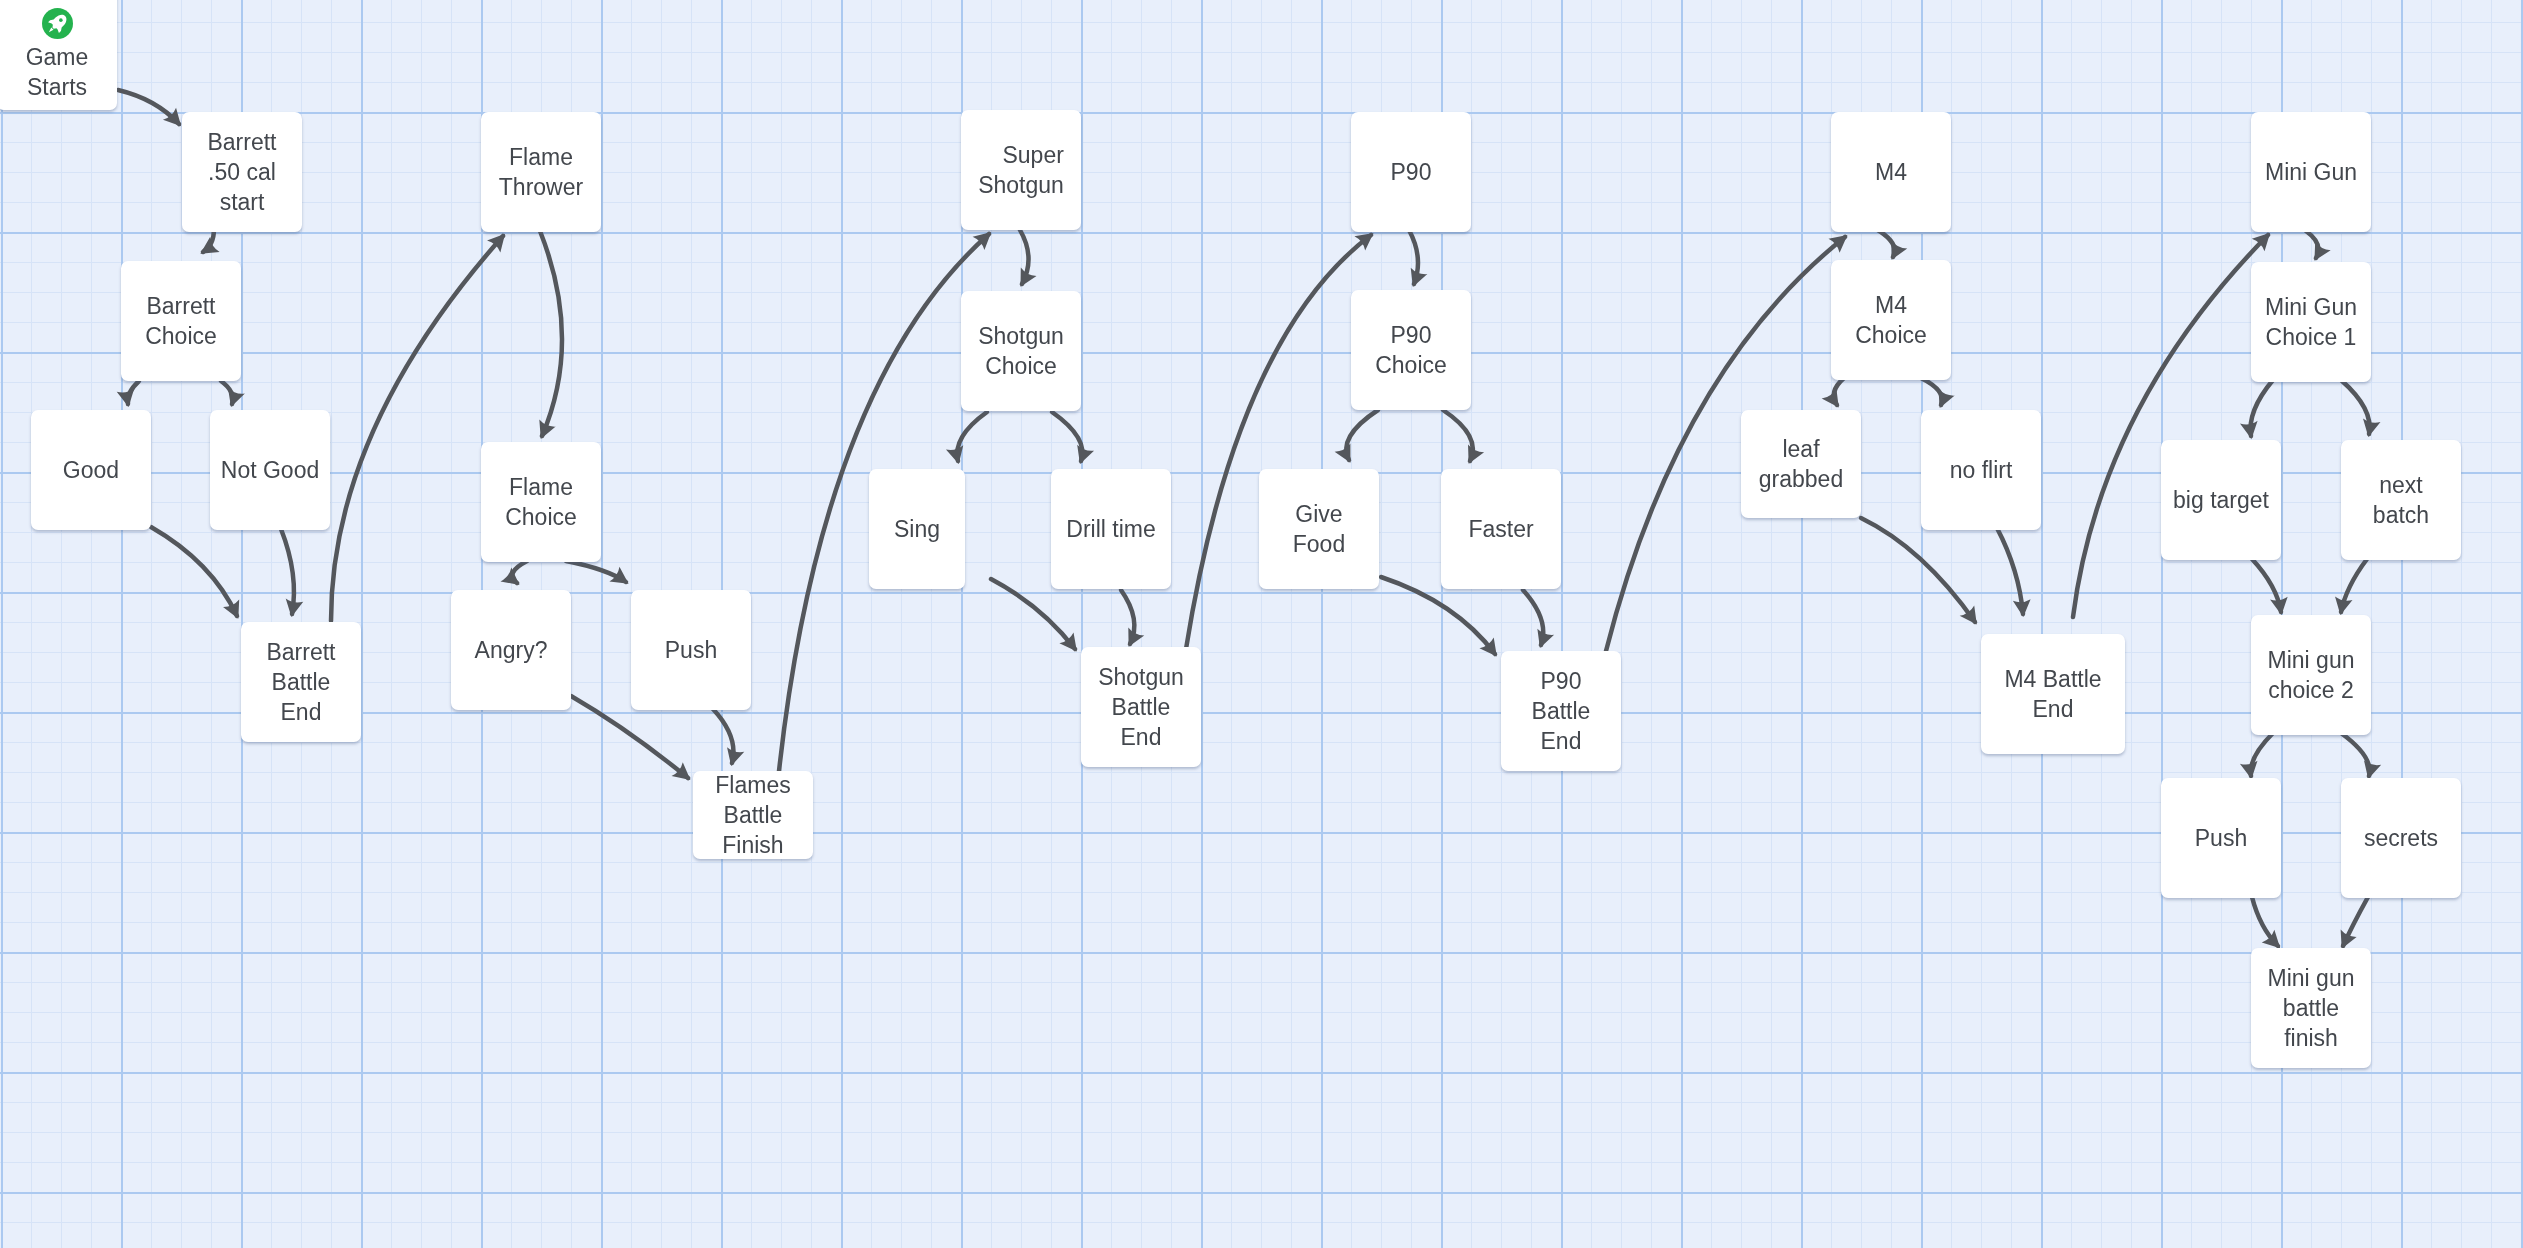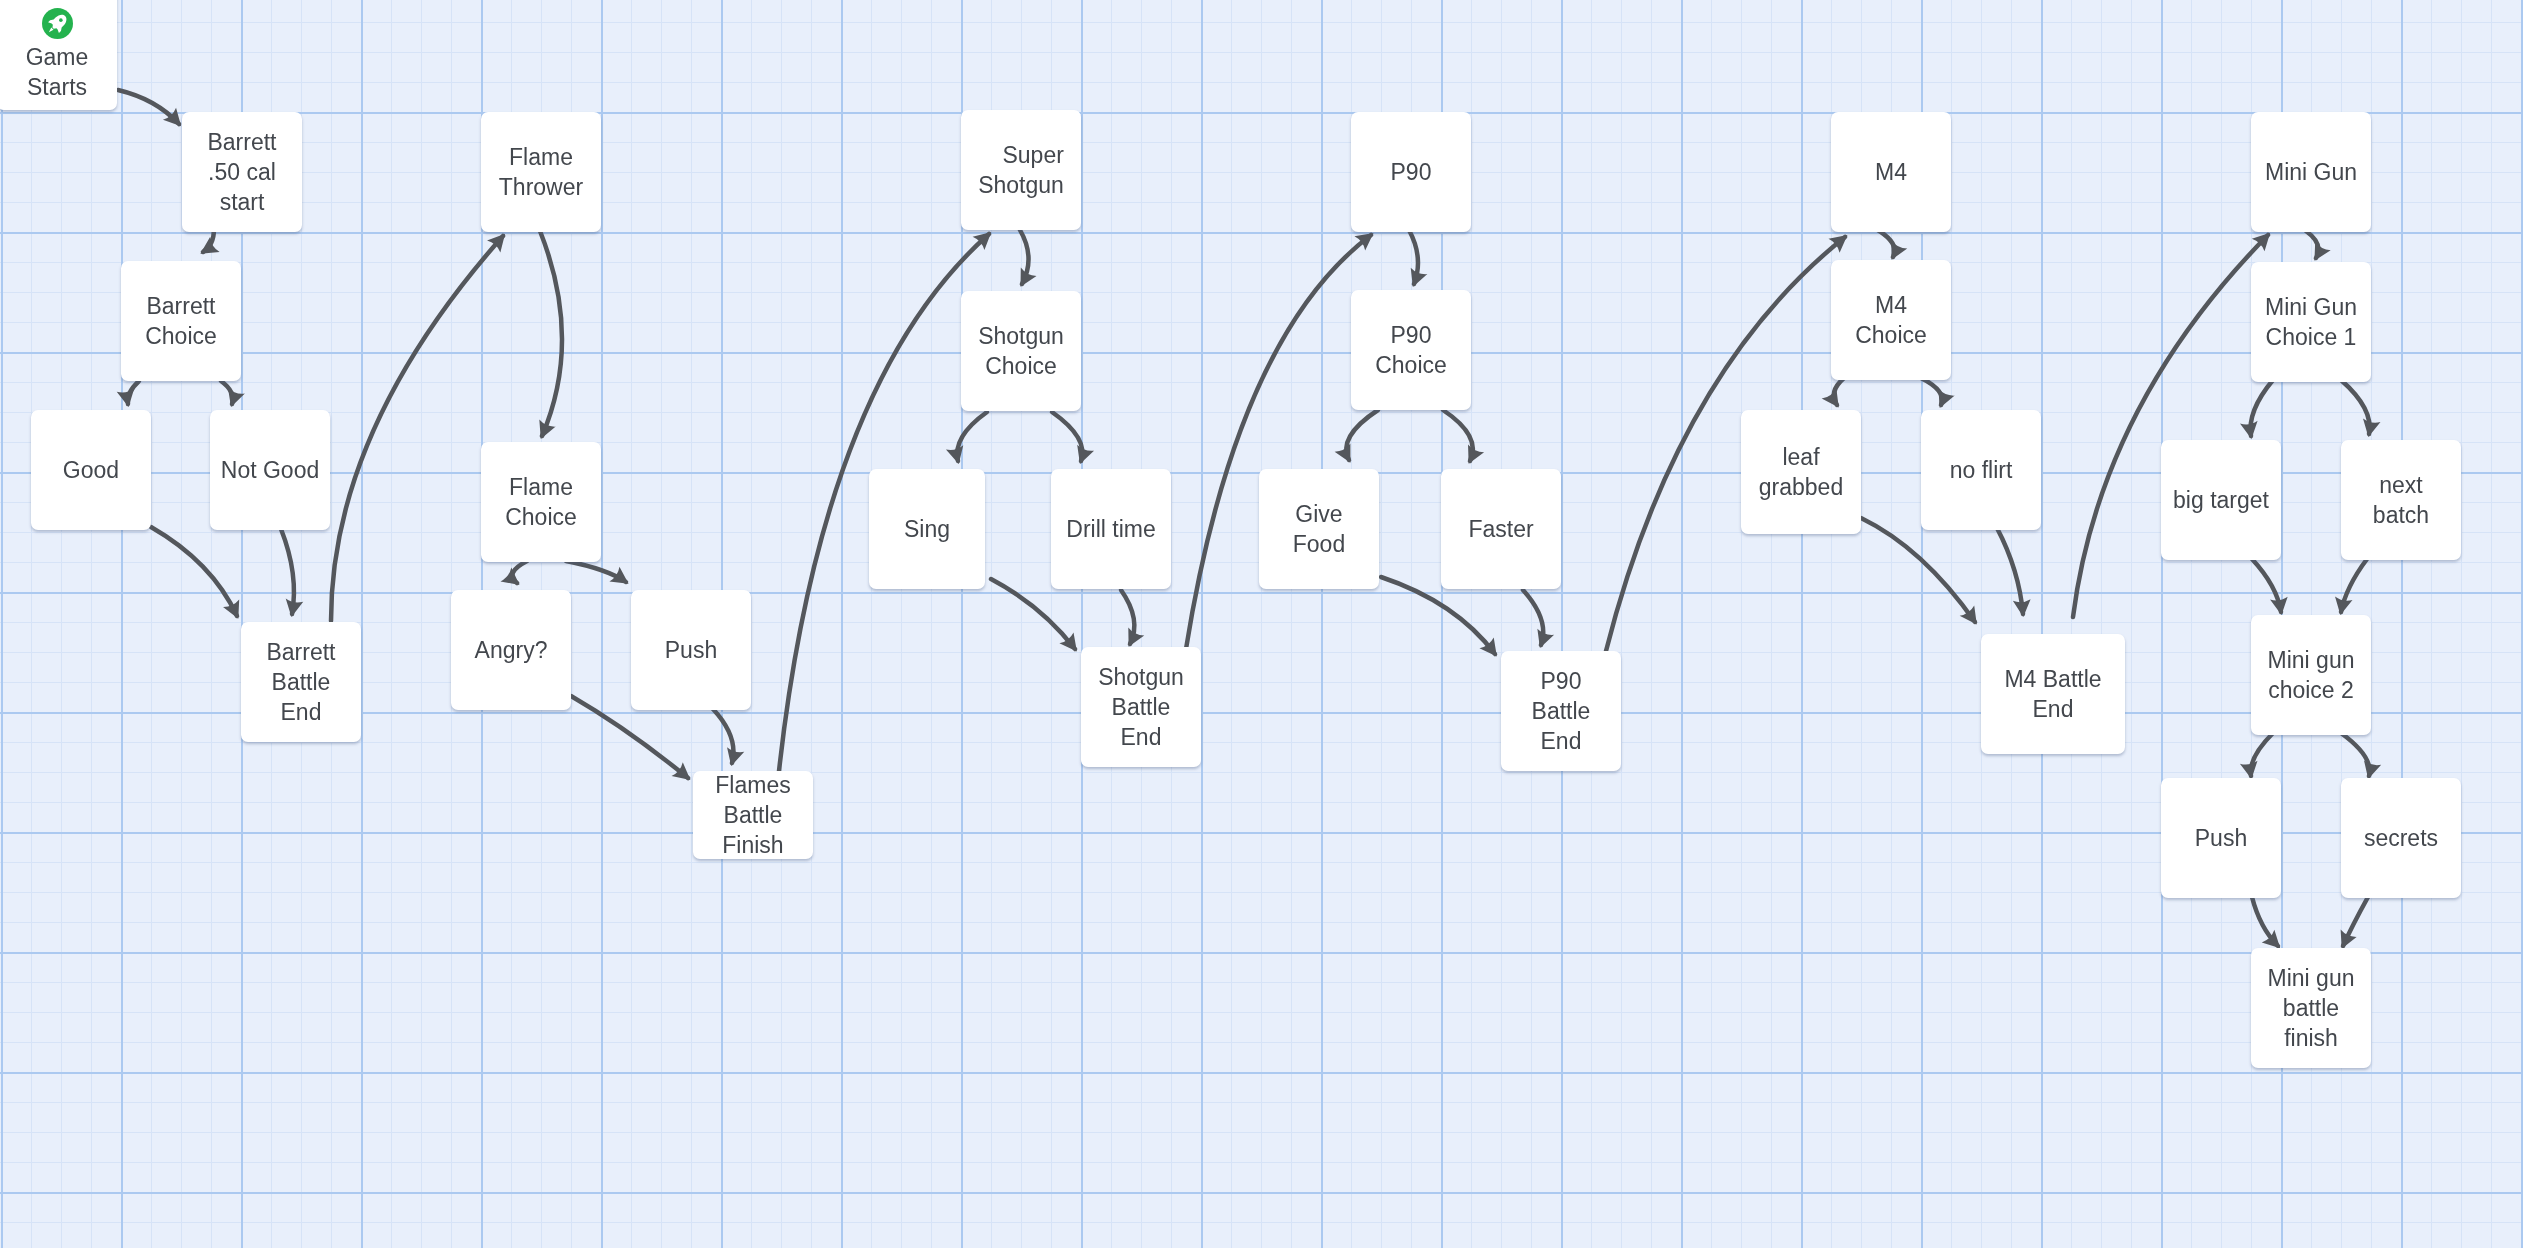--- a/index.html
+++ b/index.html
@@ -177,21 +177,21 @@
     <div class="node" style="left: 961px; top: 110px; width: 120px; height: 120px; text-align: right;">
 
     <span class="label">Super
 Shotgun</span>
   </div>
     <div class="node" style="left: 961px; top: 291px; width: 120px; height: 120px;">
 
     <span class="label">Shotgun
 Choice</span>
   </div>
-    <div class="node" style="left: 869px; top: 469px; width: 116px; height: 120px;">
+    <div class="node" style="left: 869px; top: 469px; width: 96px; height: 120px;">
 
     <span class="label">Sing</span>
   </div>
     <div class="node" style="left: 1051px; top: 469px; width: 120px; height: 120px;">
 
     <span class="label">Drill time</span>
   </div>
     <div class="node" style="left: 1081px; top: 647px; width: 120px; height: 120px;">
 
     <span class="label">Shotgun
@@ -224,21 +224,21 @@
   </div>
     <div class="node" style="left: 1831px; top: 112px; width: 120px; height: 120px;">
 
     <span class="label">M4</span>
   </div>
     <div class="node" style="left: 1831px; top: 260px; width: 120px; height: 120px;">
 
     <span class="label">M4
 Choice</span>
   </div>
-    <div class="node" style="left: 1741px; top: 410px; width: 120px; height: 124px;">
+    <div class="node" style="left: 1741px; top: 410px; width: 120px; height: 108px;">
 
     <span class="label">leaf
 grabbed</span>
   </div>
     <div class="node" style="left: 1921px; top: 410px; width: 120px; height: 120px;">
 
     <span class="label">no flirt</span>
   </div>
     <div class="node" style="left: 1981px; top: 618px; width: 144px; height: 120px; margin-top: 16px;">
 

